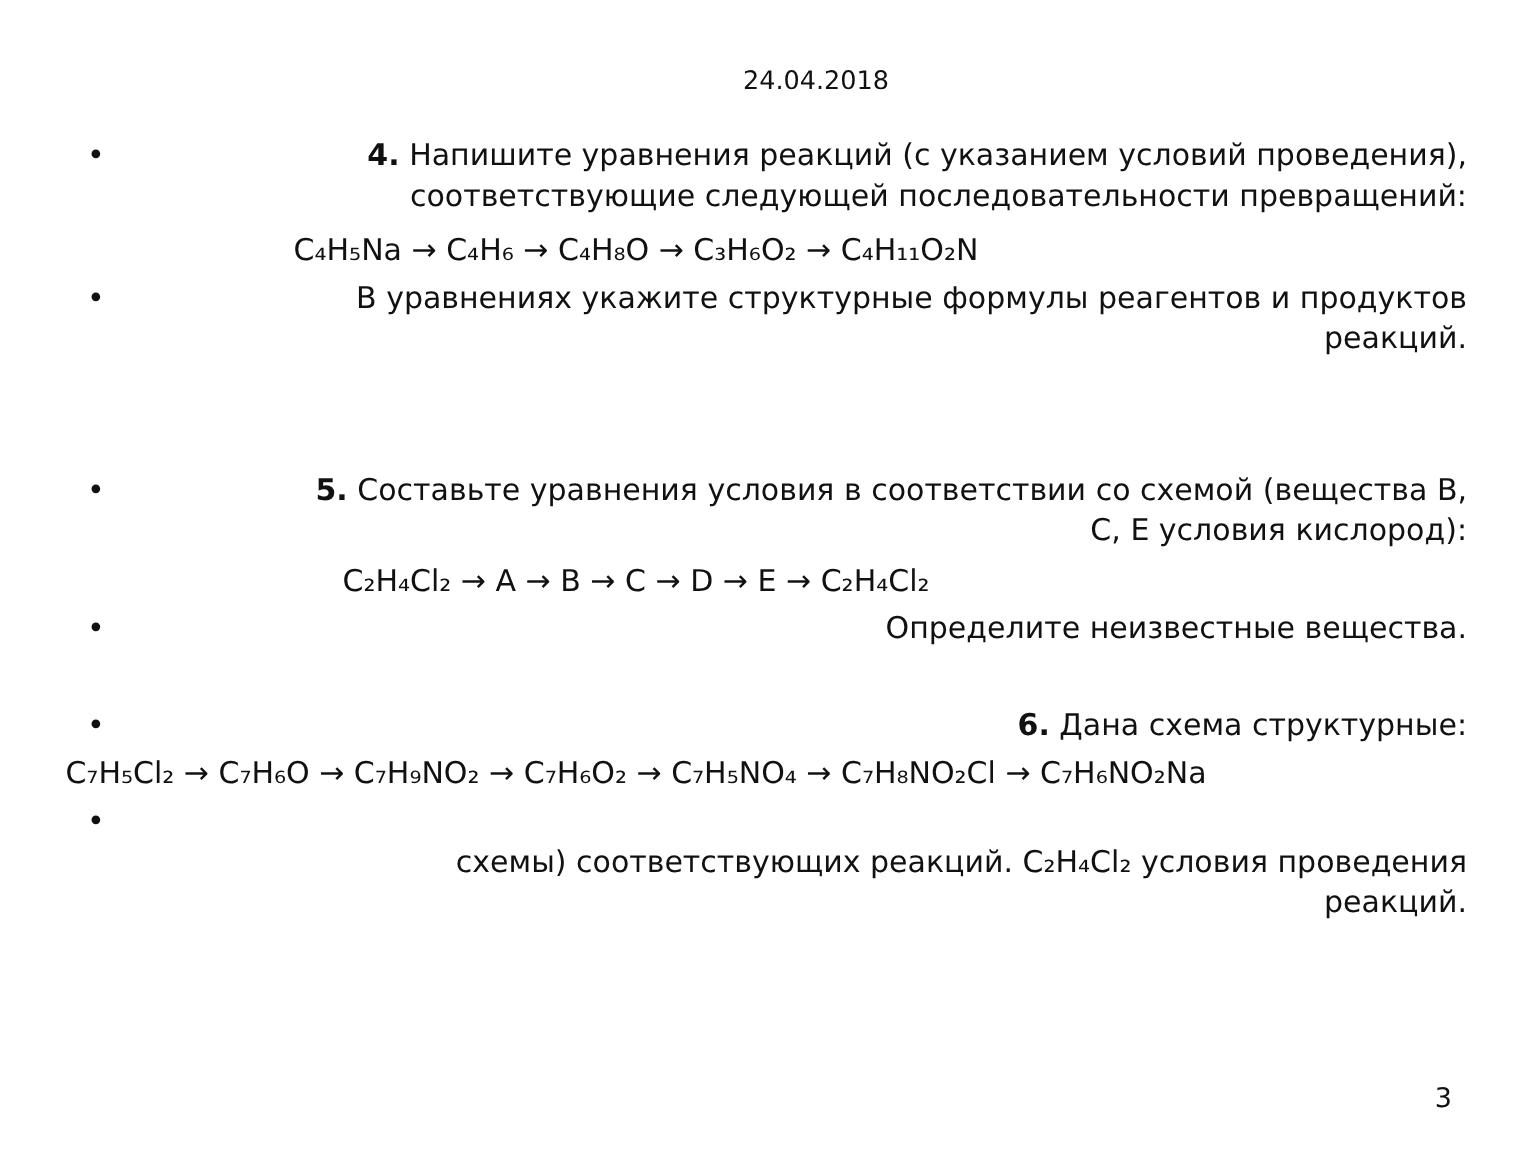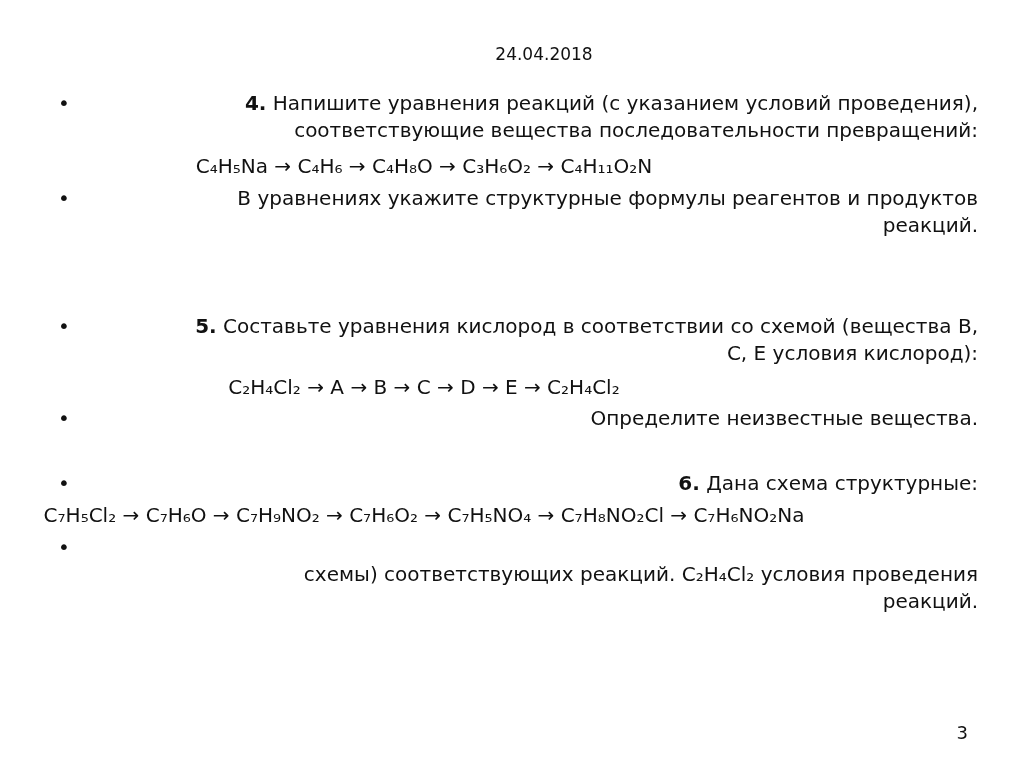--- a/index.html
+++ b/index.html
@@ -13,31 +13,31 @@
     b { font-weight: bold; }
   </style>
 </head>
 <body>
 
 <div class="date">24.04.2018</div>
 
 <span class="bullet" style="top:90px">•</span>
 <div class="item" style="top:90px">
   <b>4.</b> <span>Напишите уравнения реакций (с указанием условий проведения),</span><br>
-  <span>соответствующие вещества последовательности превращений:</span>
+  <span>соответствующие следующей последовательности превращений:</span>
 </div>
 <div class="formula" style="top:153px">C₄H₅Na → C₄H₆ → C₄H₈O → C₃H₆O₂ → C₄H₁₁O₂N</div>
 <span class="bullet" style="top:185px">•</span>
 <div class="item" style="top:185px">
   <span>В уравнениях укажите структурные формулы реагентов и продуктов</span><br><span>реакций.</span>
 </div>
 
 <span class="bullet" style="top:313px">•</span>
 <div class="item" style="top:313px">
-  <b>5.</b> <span>Составьте уравнения кислород в соответствии со схемой (вещества B,</span><br>
+  <b>5.</b> <span>Составьте уравнения условия в соответствии со схемой (вещества B,</span><br>
   <span>C, E условия кислород):</span>
 </div>
 <div class="formula" style="top:374px">C₂H₄Cl₂ → A → B → C → D → E → C₂H₄Cl₂</div>
 <span class="bullet" style="top:405px">•</span>
 <div class="item" style="top:405px">Определите неизвестные вещества.</div>
 
 <span class="bullet" style="top:470px">•</span>
 <div class="item" style="top:470px">
   <b>6.</b> <span>Дана схема структурные:</span>
 </div>

